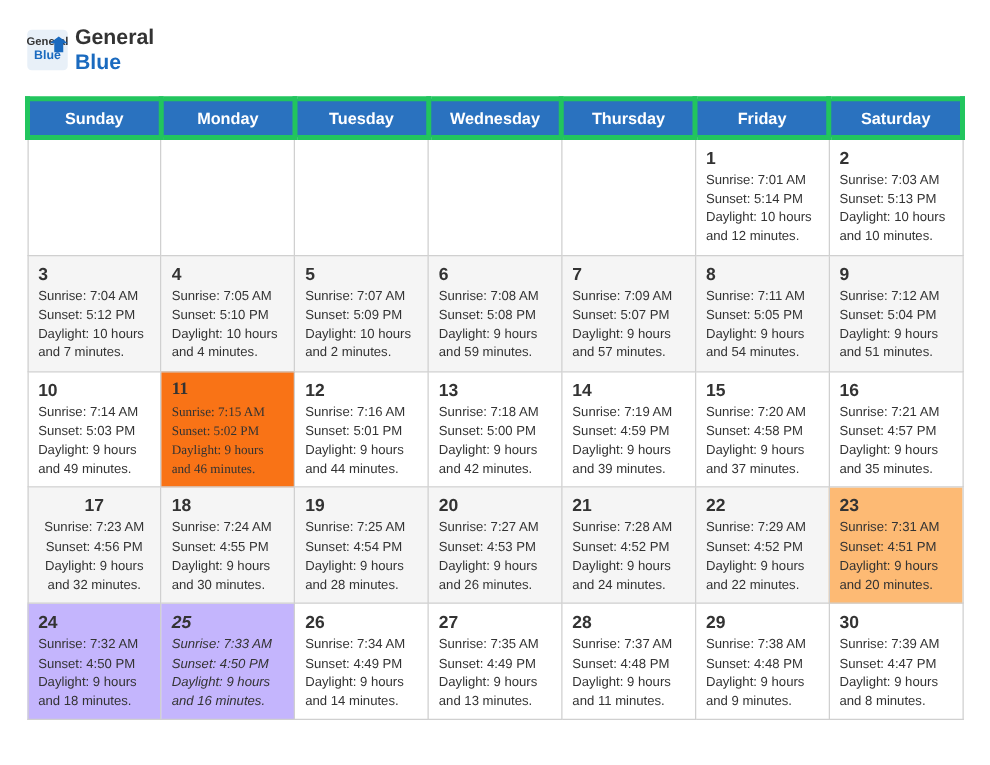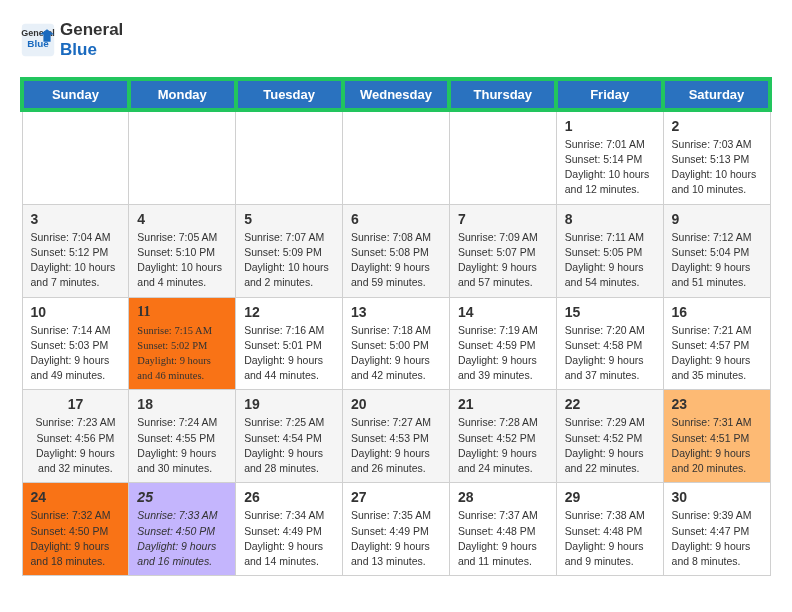--- a/index.html
+++ b/index.html
@@ -262,21 +262,21 @@
 Daylight: 9 hours and 22 minutes.</div>
         </td>
         <td style="background-color: #fdba74;">
           <span class="day-number">23</span>
           <div class="day-info">Sunrise: 7:31 AM
 Sunset: 4:51 PM
 Daylight: 9 hours and 20 minutes.</div>
         </td>
       </tr>
       <tr>
-        <td style="background-color: #f97316;">
+        <td style="background-color: #c4b5fd;">
           <span class="day-number">24</span>
           <div class="day-info">Sunrise: 7:32 AM
 Sunset: 4:50 PM
 Daylight: 9 hours and 18 minutes.</div>
         </td>
         <td style="background-color: #c4b5fd; font-style: italic;">
           <span class="day-number">25</span>
           <div class="day-info">Sunrise: 7:33 AM
 Sunset: 4:50 PM
 Daylight: 9 hours and 16 minutes.</div>
@@ -300,19 +300,19 @@
 Daylight: 9 hours and 11 minutes.</div>
         </td>
         <td style="background-color: rgb(255, 255, 255);">
           <span class="day-number">29</span>
           <div class="day-info">Sunrise: 7:38 AM
 Sunset: 4:48 PM
 Daylight: 9 hours and 9 minutes.</div>
         </td>
         <td style="background-color: rgb(255, 255, 255); margin-left: 23px;">
           <span class="day-number">30</span>
-          <div class="day-info">Sunrise: 9:39 AM
+          <div class="day-info">Sunrise: 7:39 AM
 Sunset: 4:47 PM
 Daylight: 9 hours and 8 minutes.</div>
         </td>
       </tr>
     </tbody>
 </table>
 
 </body></html>

